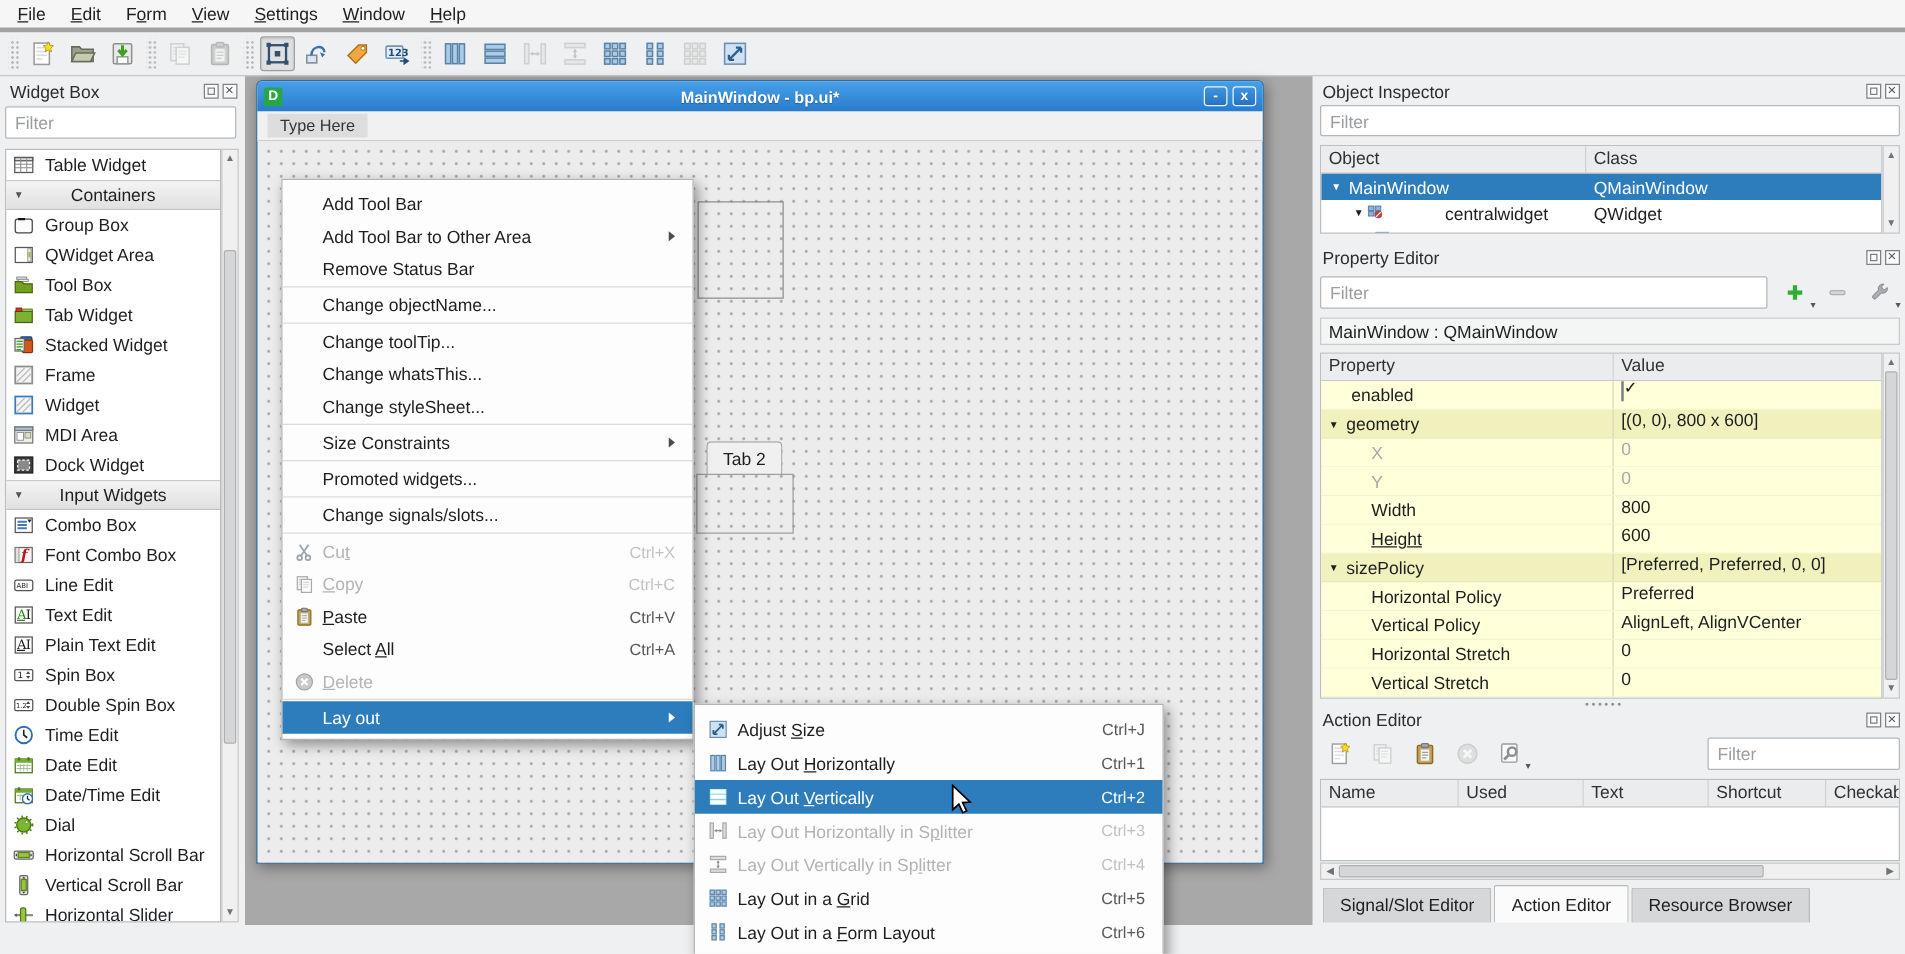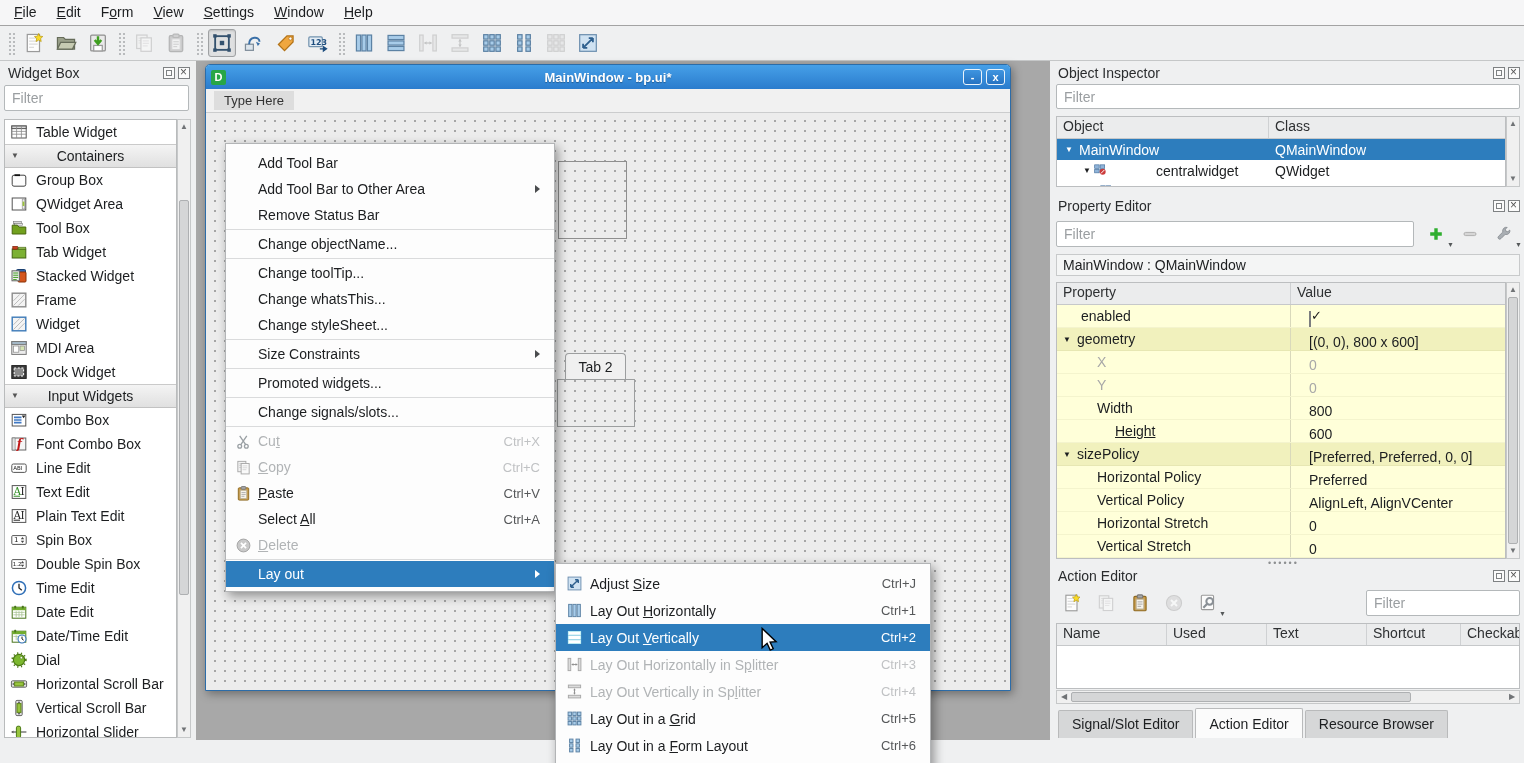--- a/index.html
+++ b/index.html
@@ -1,20 +1,20 @@
 <!DOCTYPE html>
 <html><head>
 <meta charset="utf-8">
 <style>
   * { margin:0; padding:0; box-sizing:border-box; }
   html,body { width:1524px; height:763px; overflow:hidden; }
   body { font-family:"Liberation Sans",sans-serif; font-size:14px; color:#1c1e20; background:#eff0f1; position:relative; }
 
   
-  #menubar { position:absolute; left:0; top:0; width:1524px; height:26px; background:#f6f6f7; border-bottom:1px solid #a3a3a3; display:flex; align-items:center; padding-left:4px; }
+  #menubar { position:absolute; left:0; top:0; width:1524px; height:26px; background:#f6f6f7; border-bottom:4px solid #a3a3a3; display:flex; align-items:center; padding-left:4px; }
   .menu-top-item { padding:0 10px; line-height:25px; cursor:default; }
   #toolbar { position:absolute; left:0; top:26px; width:1524px; height:35px; background:#eff0f1; border-bottom:1px solid #c5c7c8; display:flex; align-items:center; padding-left:4px; }
   .tb-handle { width:8px; height:24px; margin:0 3px; background-image:radial-gradient(#b9bbbd 1px, transparent 1.2px); background-size:4px 4px; background-position:1px 1px; }
   .tb-btn { width:28px; height:28px; margin:0 2px; display:flex; align-items:center; justify-content:center; border:1px solid transparent; border-radius:3px; }
   .tb-btn.pressed { background:#dfe0e1; border-color:#9fa1a3; box-shadow:inset 0 1px 2px rgba(0,0,0,.15); }
   .dis svg { filter:grayscale(1) opacity(.45); }
 
   
   .dock-title { position:absolute; height:18px; display:flex; align-items:center; font-size:14px; color:#2a2c2e; }
   .dock-btns { display:flex; gap:3px; margin-left:auto; }
@@ -72,21 +72,21 @@
   
   .rtable { position:absolute; background:#fff; border:1px solid #bcbec0; overflow:hidden; }
   .thead { height:22px; background:#ebeced; border-bottom:1px solid #c6c8ca; display:flex; font-size:14px; color:#2e3032; }
   .thcell { padding:1px 6px; border-right:1px solid #cfd1d3; overflow:hidden; white-space:nowrap; }
   .oi-row { height:21px; display:flex; align-items:center; font-size:14px; }
   .oi-row.sel { background:#2d7dbd; color:#fff; }
   .oi-obj { display:flex; align-items:center; overflow:hidden; }
   .oi-class { padding-left:6px; }
   .expander { font-size:8px; width:12px; text-align:center; }
   .objheader { position:absolute; height:22px; background:#f4f5f5; border:1px solid #c8cacb; line-height:20px; padding-left:6px; font-size:14px; }
-  .pe-row { height:23px; display:flex; align-items:flex-end; font-size:14px; border-bottom:1px solid rgba(120,120,60,.08);gap:12px; }
+  .pe-row { height:23px; display:flex; align-items:flex-start; font-size:14px; border-bottom:1px solid rgba(120,120,60,.08); }
   .pe-prop { width:234px; display:flex; align-items:center; height:100%; border-right:1px solid #d9d9bb; overflow:hidden; white-space:nowrap; }
   .pe-val { flex:1; padding-left:6px; overflow:hidden; white-space:nowrap; }
   .pe-row.dim { color:#a8a8a8; }
   .checkbox { width:14px; height:14px; background:#fff; border:1px solid #7c7e80; position:relative; }
   .checkbox::after { content:"\2713"; position:absolute; left:1px; top:-3px; font-size:13px; color:#1a1a1a; }
   .toolbtn { width:28px; height:28px; display:inline-flex; align-items:center; justify-content:center; position:relative; }
   .caret { position:absolute; right:-4px; bottom:0; font-size:7px; color:#55585a; }
   .tabs { position:absolute; display:flex; align-items:flex-end; }
   .btab { border:1px solid #b9babb; border-bottom:none; background:#d6d7d8; padding:5px 13px 6px 13px; font-size:14px; border-radius:2px 2px 0 0; margin-right:2px; }
   .btab.active { background:#fbfbfb; padding-top:7px; position:relative; }
@@ -938,21 +938,21 @@
         </span>
         <span class="pe-val">0</span>
       </div>
       <div class="pe-row" style="background: rgb(255, 255, 217);">
         <span class="pe-prop" style="padding-left: 40px;">
           <span>Width</span>
         </span>
         <span class="pe-val">800</span>
       </div>
       <div class="pe-row" style="background: rgb(255, 255, 217);">
-        <span class="pe-prop" style="padding-left: 58px; text-decoration: underline;">
+        <span class="pe-prop" style="padding-left: 40px; text-decoration: underline;">
           <span>Height</span>
         </span>
         <span class="pe-val">600</span>
       </div>
       <div class="pe-row" style="background: rgb(241, 241, 189);">
         <span class="pe-prop">
           <span class="expander" style="margin-left: 4px;">▼</span>
           <span style="padding-left: 4px;">sizePolicy</span>
         </span>
         <span class="pe-val">[Preferred, Preferred, 0, 0]</span>

